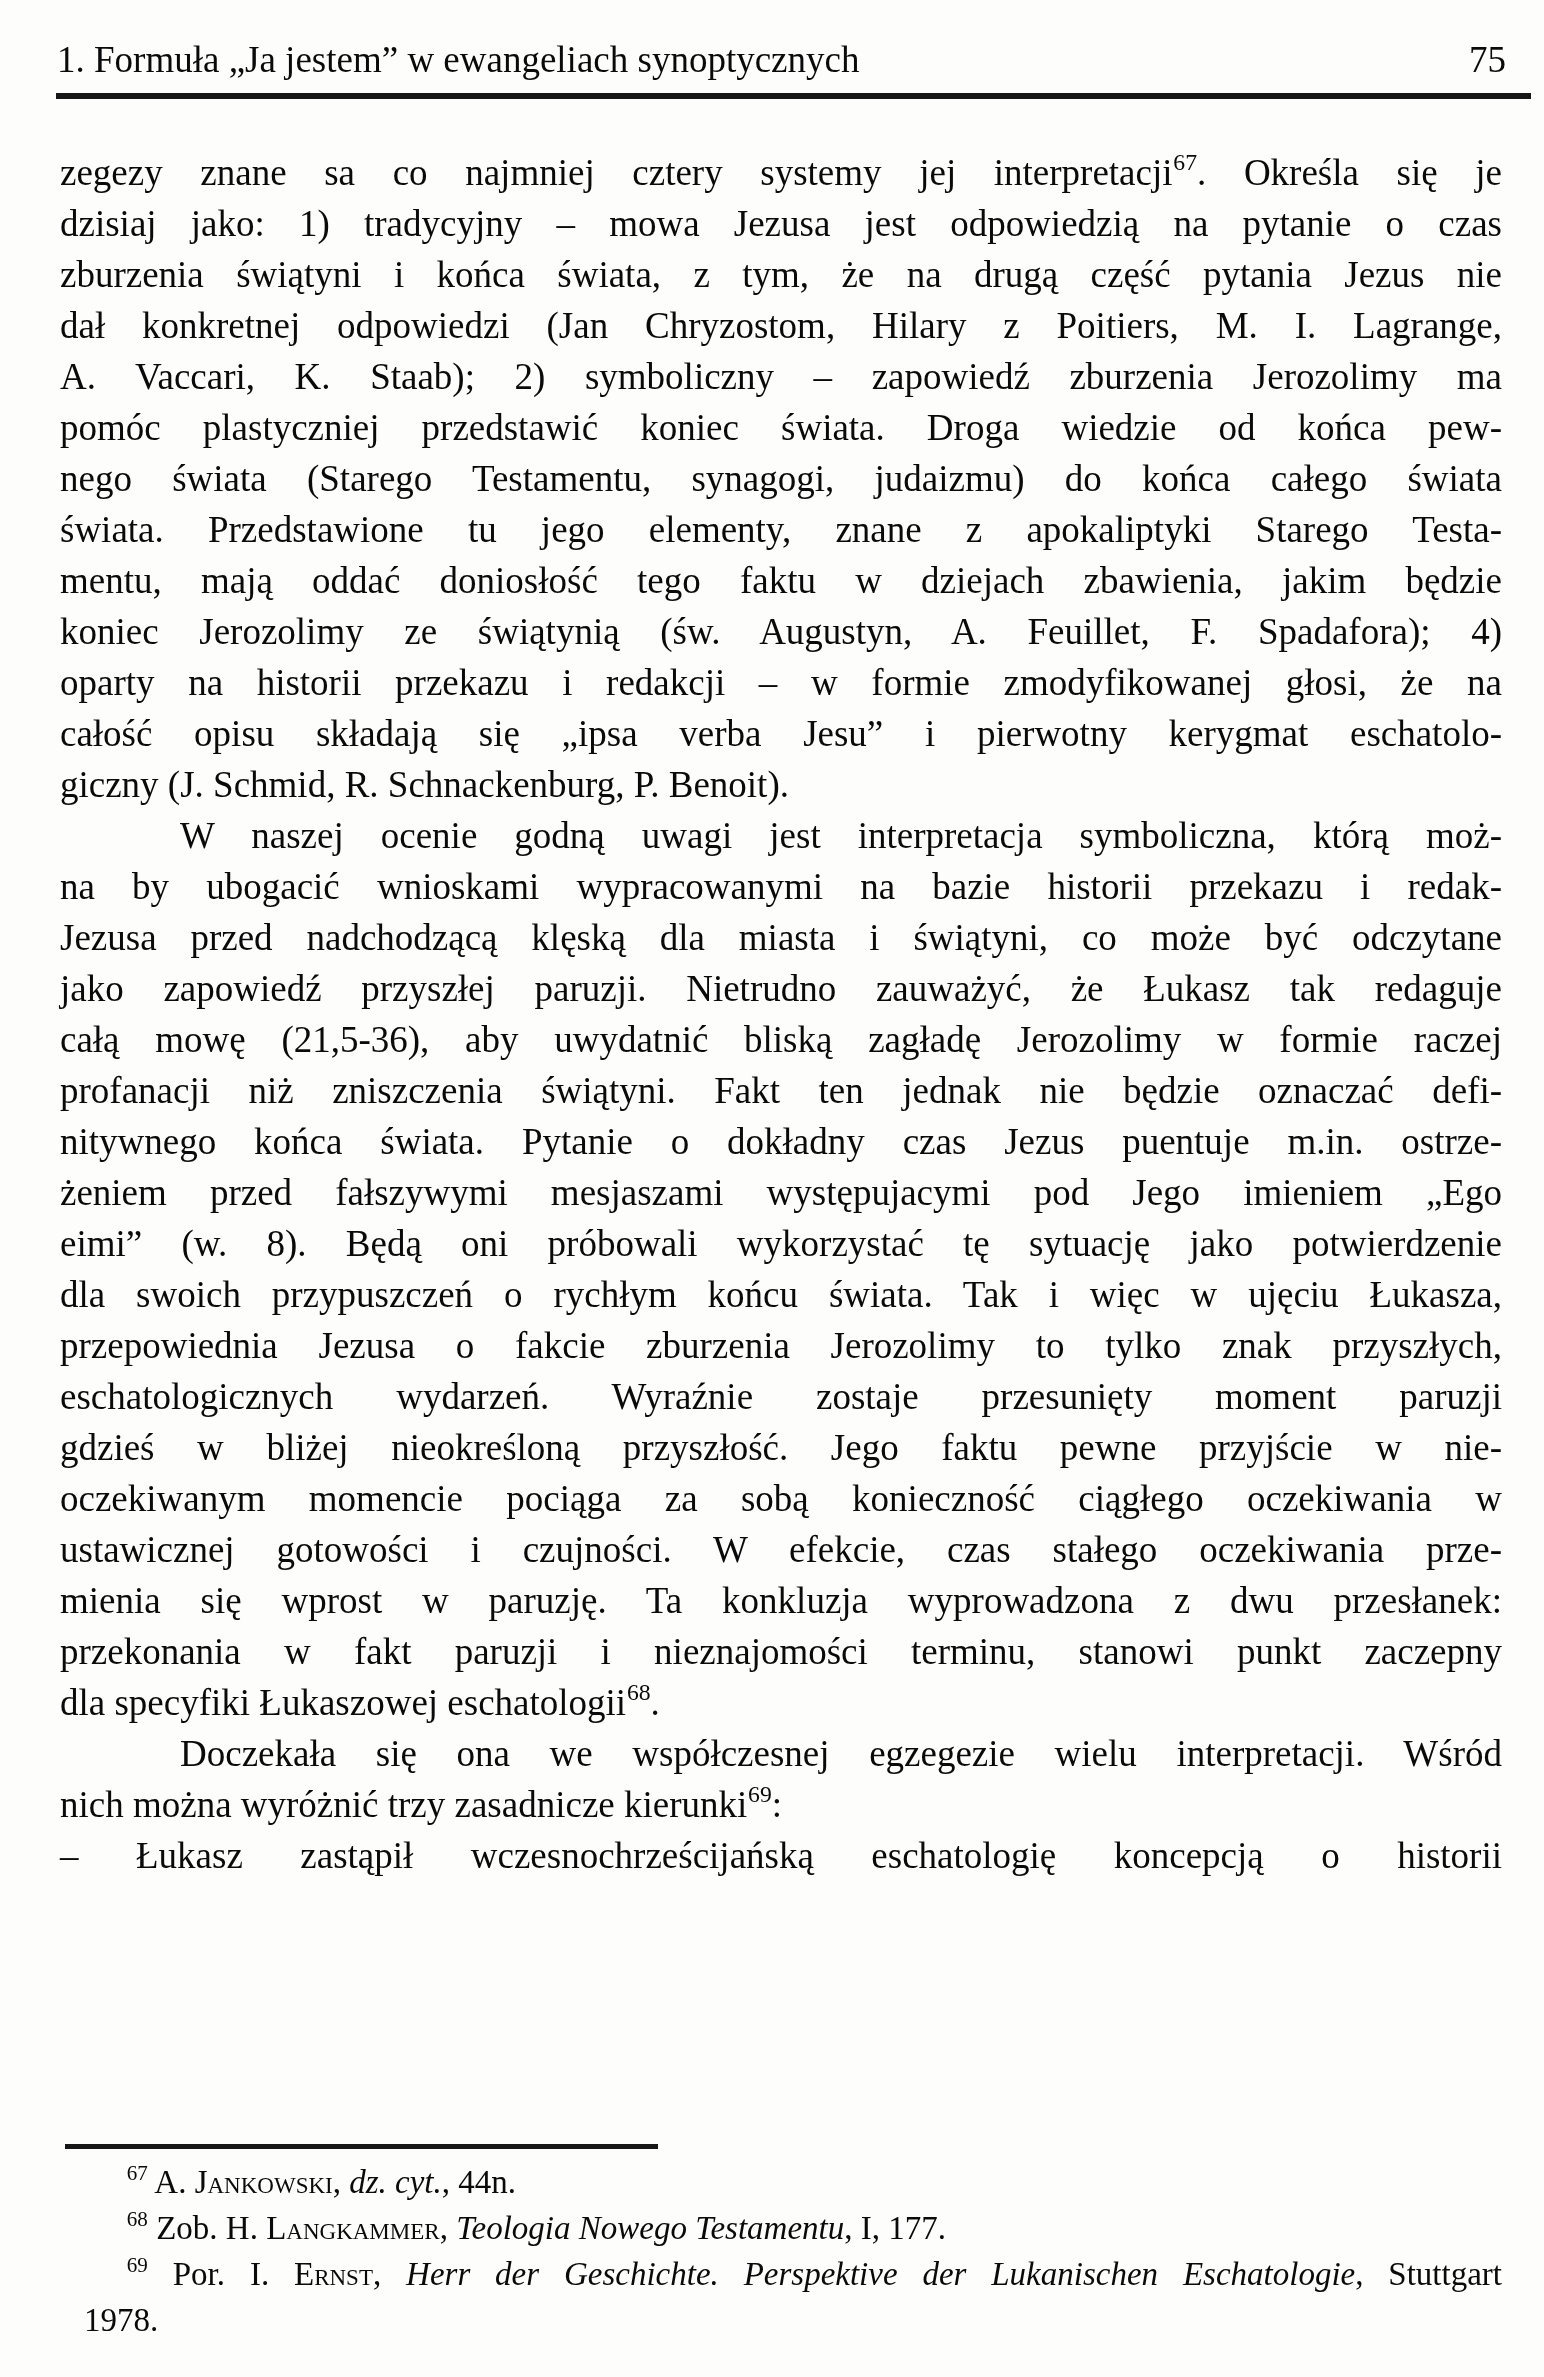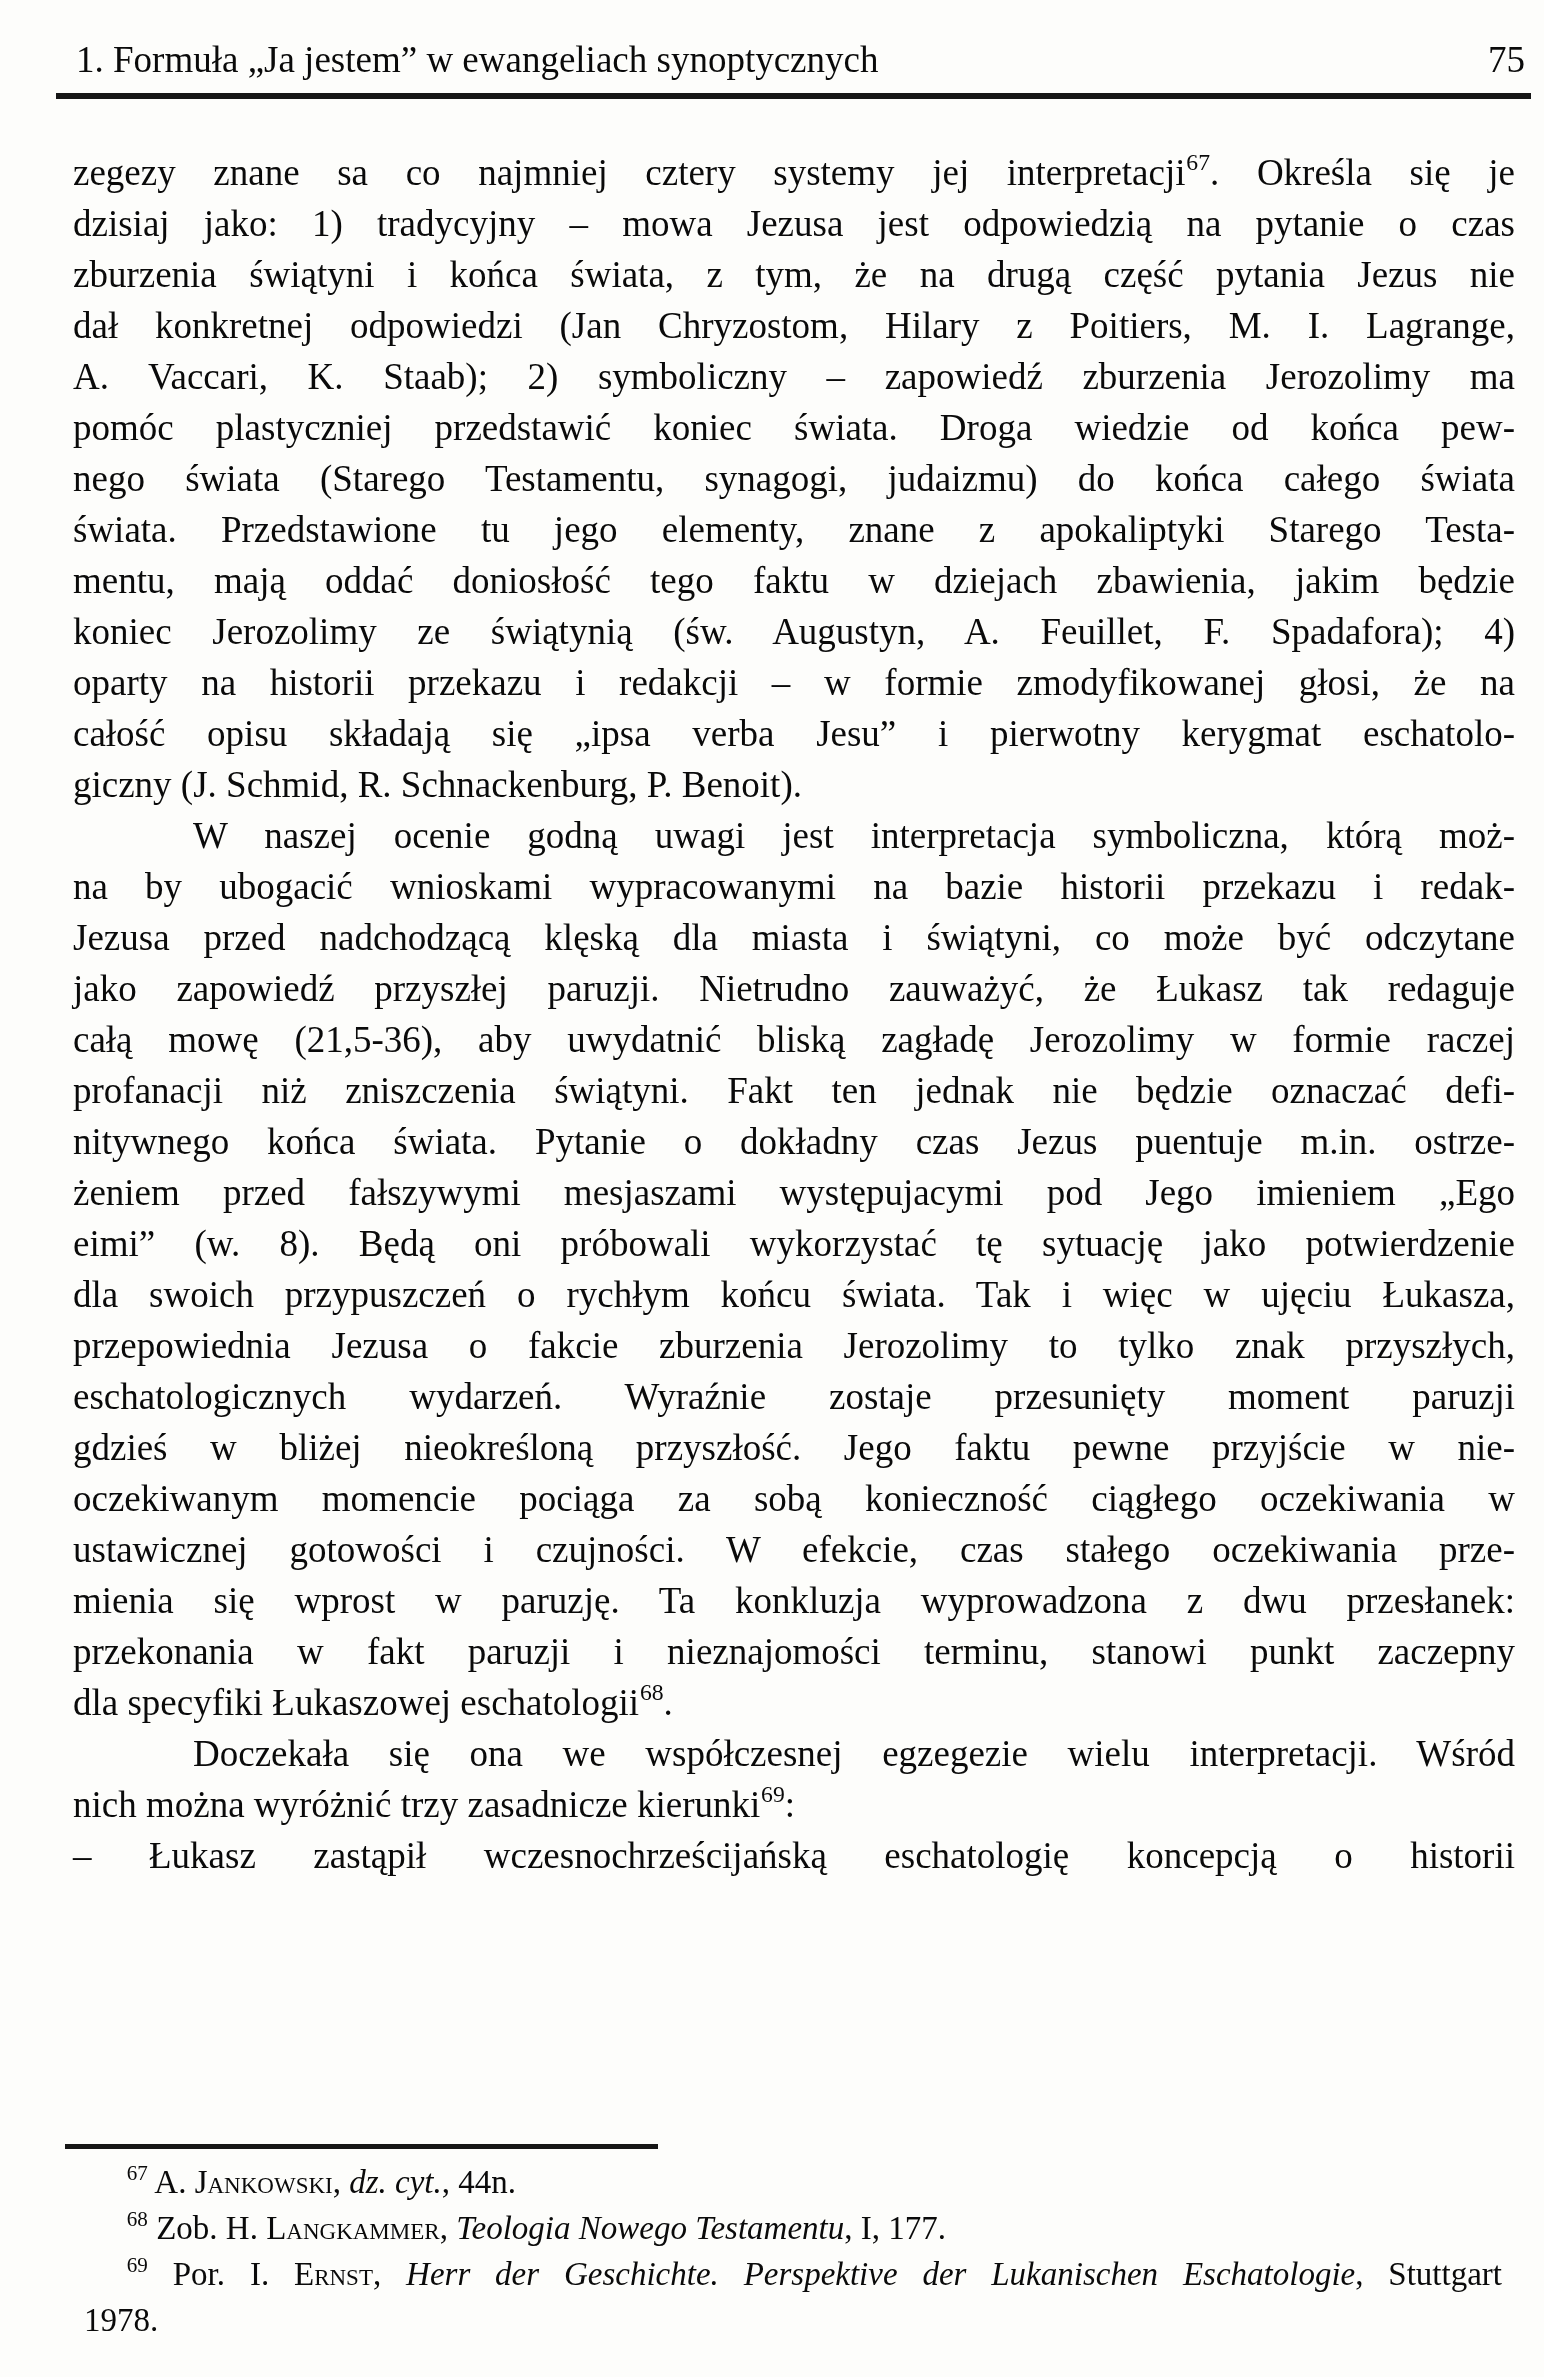--- a/index.html
+++ b/index.html
@@ -10,31 +10,31 @@
   html,body{margin:0;padding:0;background:#e8e8e8;}
   .page{
     position:relative;
     width:1544px;height:2377px;
     background:var(--paper);
     color:var(--ink);
     font-family:"Liberation Serif","DejaVu Serif",serif;
     overflow:hidden;
   }
   .running-header{
-    position:absolute;left:76px;top:37px;width:1449px;
+    position:absolute;left:57px;top:37px;width:1449px;
     display:flex;justify-content:space-between;align-items:baseline;
     font-size:37px;line-height:45px;white-space:nowrap;
   }
   .header-rule{
     position:absolute;left:56px;top:93px;width:1475px;height:6.2px;
     background:var(--rule);
   }
   .body-text{
     position:absolute;left:60px;top:147px;width:1442px;
-    font-size:37px;line-height:51px;margin-left:13px;
+    font-size:37px;line-height:51px;
   }
   .line{
     height:51px;
     text-align:justify;
     text-align-last:justify;
   }
   .line.end{text-align-last:left;}
   .line.indent{text-indent:120px;}
   .sup{
     font-size:0.64em;

